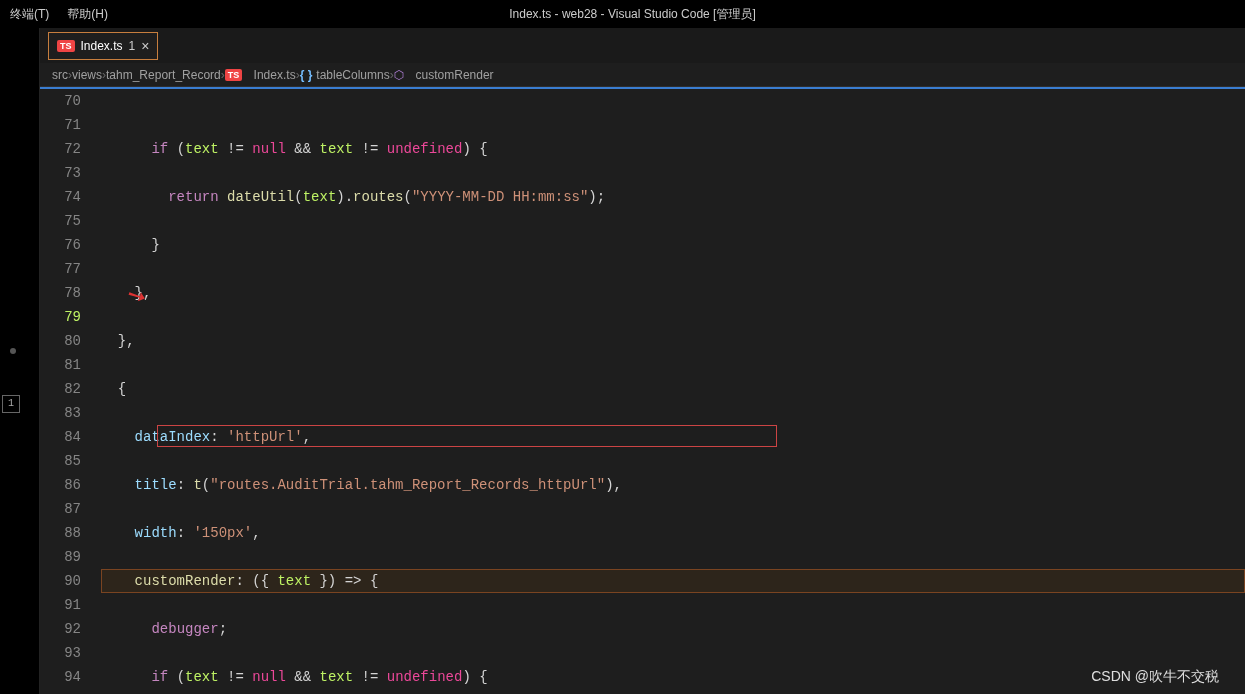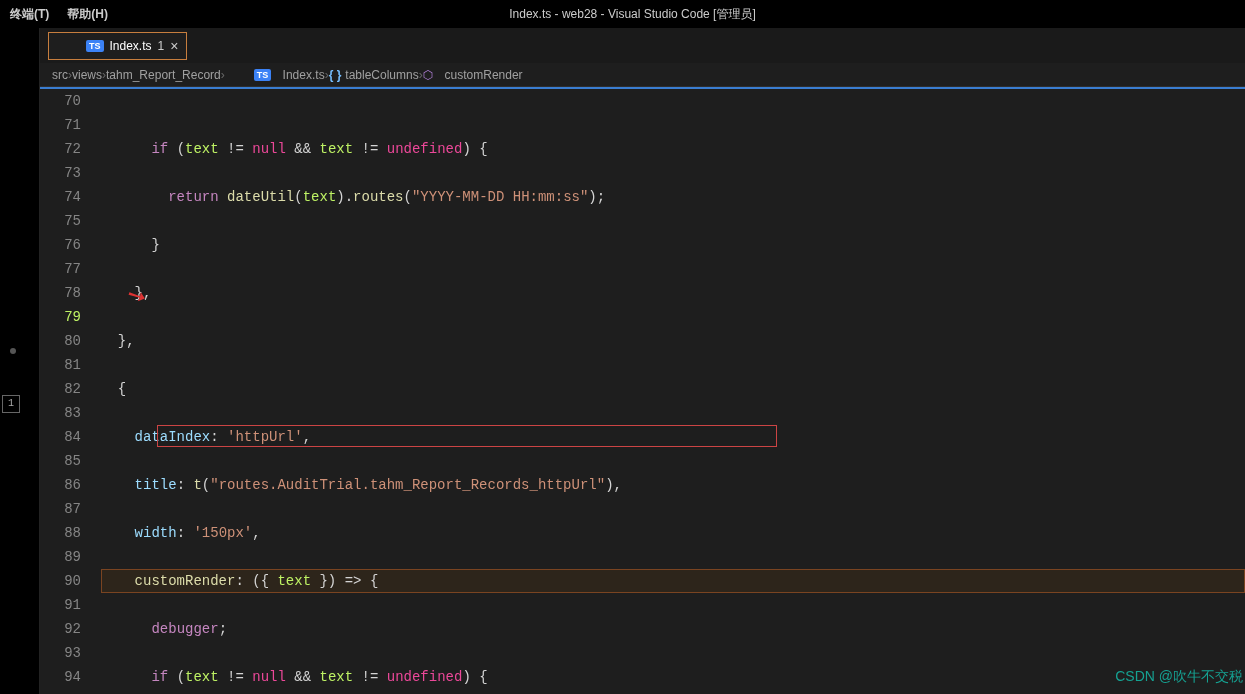--- a/index.html
+++ b/index.html
@@ -18,21 +18,20 @@
       display: flex;
       align-items: center;
       padding: 0 10px;
       font-size: 12px;
       font-family: 'Segoe UI', sans-serif;
       color: #ccc;
     }
     .menubar .menu-item {
       margin-right: 18px;
       cursor: pointer;
-      font-weight: bold;
     }
     .titlebar {
       flex: 1;
       text-align: center;
       position: absolute;
       width: 100%;
       pointer-events: none;
     }
     .main {
       display: flex;
@@ -62,27 +61,26 @@
       display: flex;
       align-items: center;
       background: #1e1e1e;
       border: 1px solid #c77e3e;
       font-size: 12px;
       font-family: 'Segoe UI', sans-serif;
       color: #fff;
       gap: 6px;
     }
     .ts-badge {
-      background: #3b82f6;
+      background: #ef4444;
       color: #fff;
       font-size: 9px;
       padding: 1px 3px;
       border-radius: 2px;
       font-weight: bold;
-      margin-left: 29px;
     }
     .tab .dirty { color: #ccc; }
     .tab .close { color: #ccc; cursor: pointer; font-size: 14px; }
     .breadcrumbs {
       height: 24px;
       padding: 0 12px;
       display: flex;
       align-items: center;
       font-size: 12px;
       font-family: 'Segoe UI', sans-serif;
@@ -145,24 +143,24 @@
       top: 196px;
       color: #dd3333;
       font-size: 26px;
       transform: rotate(-28deg);
       pointer-events: none;
       z-index: 10;
     }
     .watermark {
       position: absolute;
       bottom: 8px;
-      right: 2px;
+      right: 26px;
       font-family: 'Segoe UI', sans-serif;
       font-size: 14px;
-      color: #14b8a6;
+      color: #ffffff;
       opacity: 0.85;
     }
     .side-badge {
       position: absolute;
       left: 2px;
       top: 395px;
       width: 18px;
       height: 18px;
       border: 1px solid #666;
       font-size: 10px;

